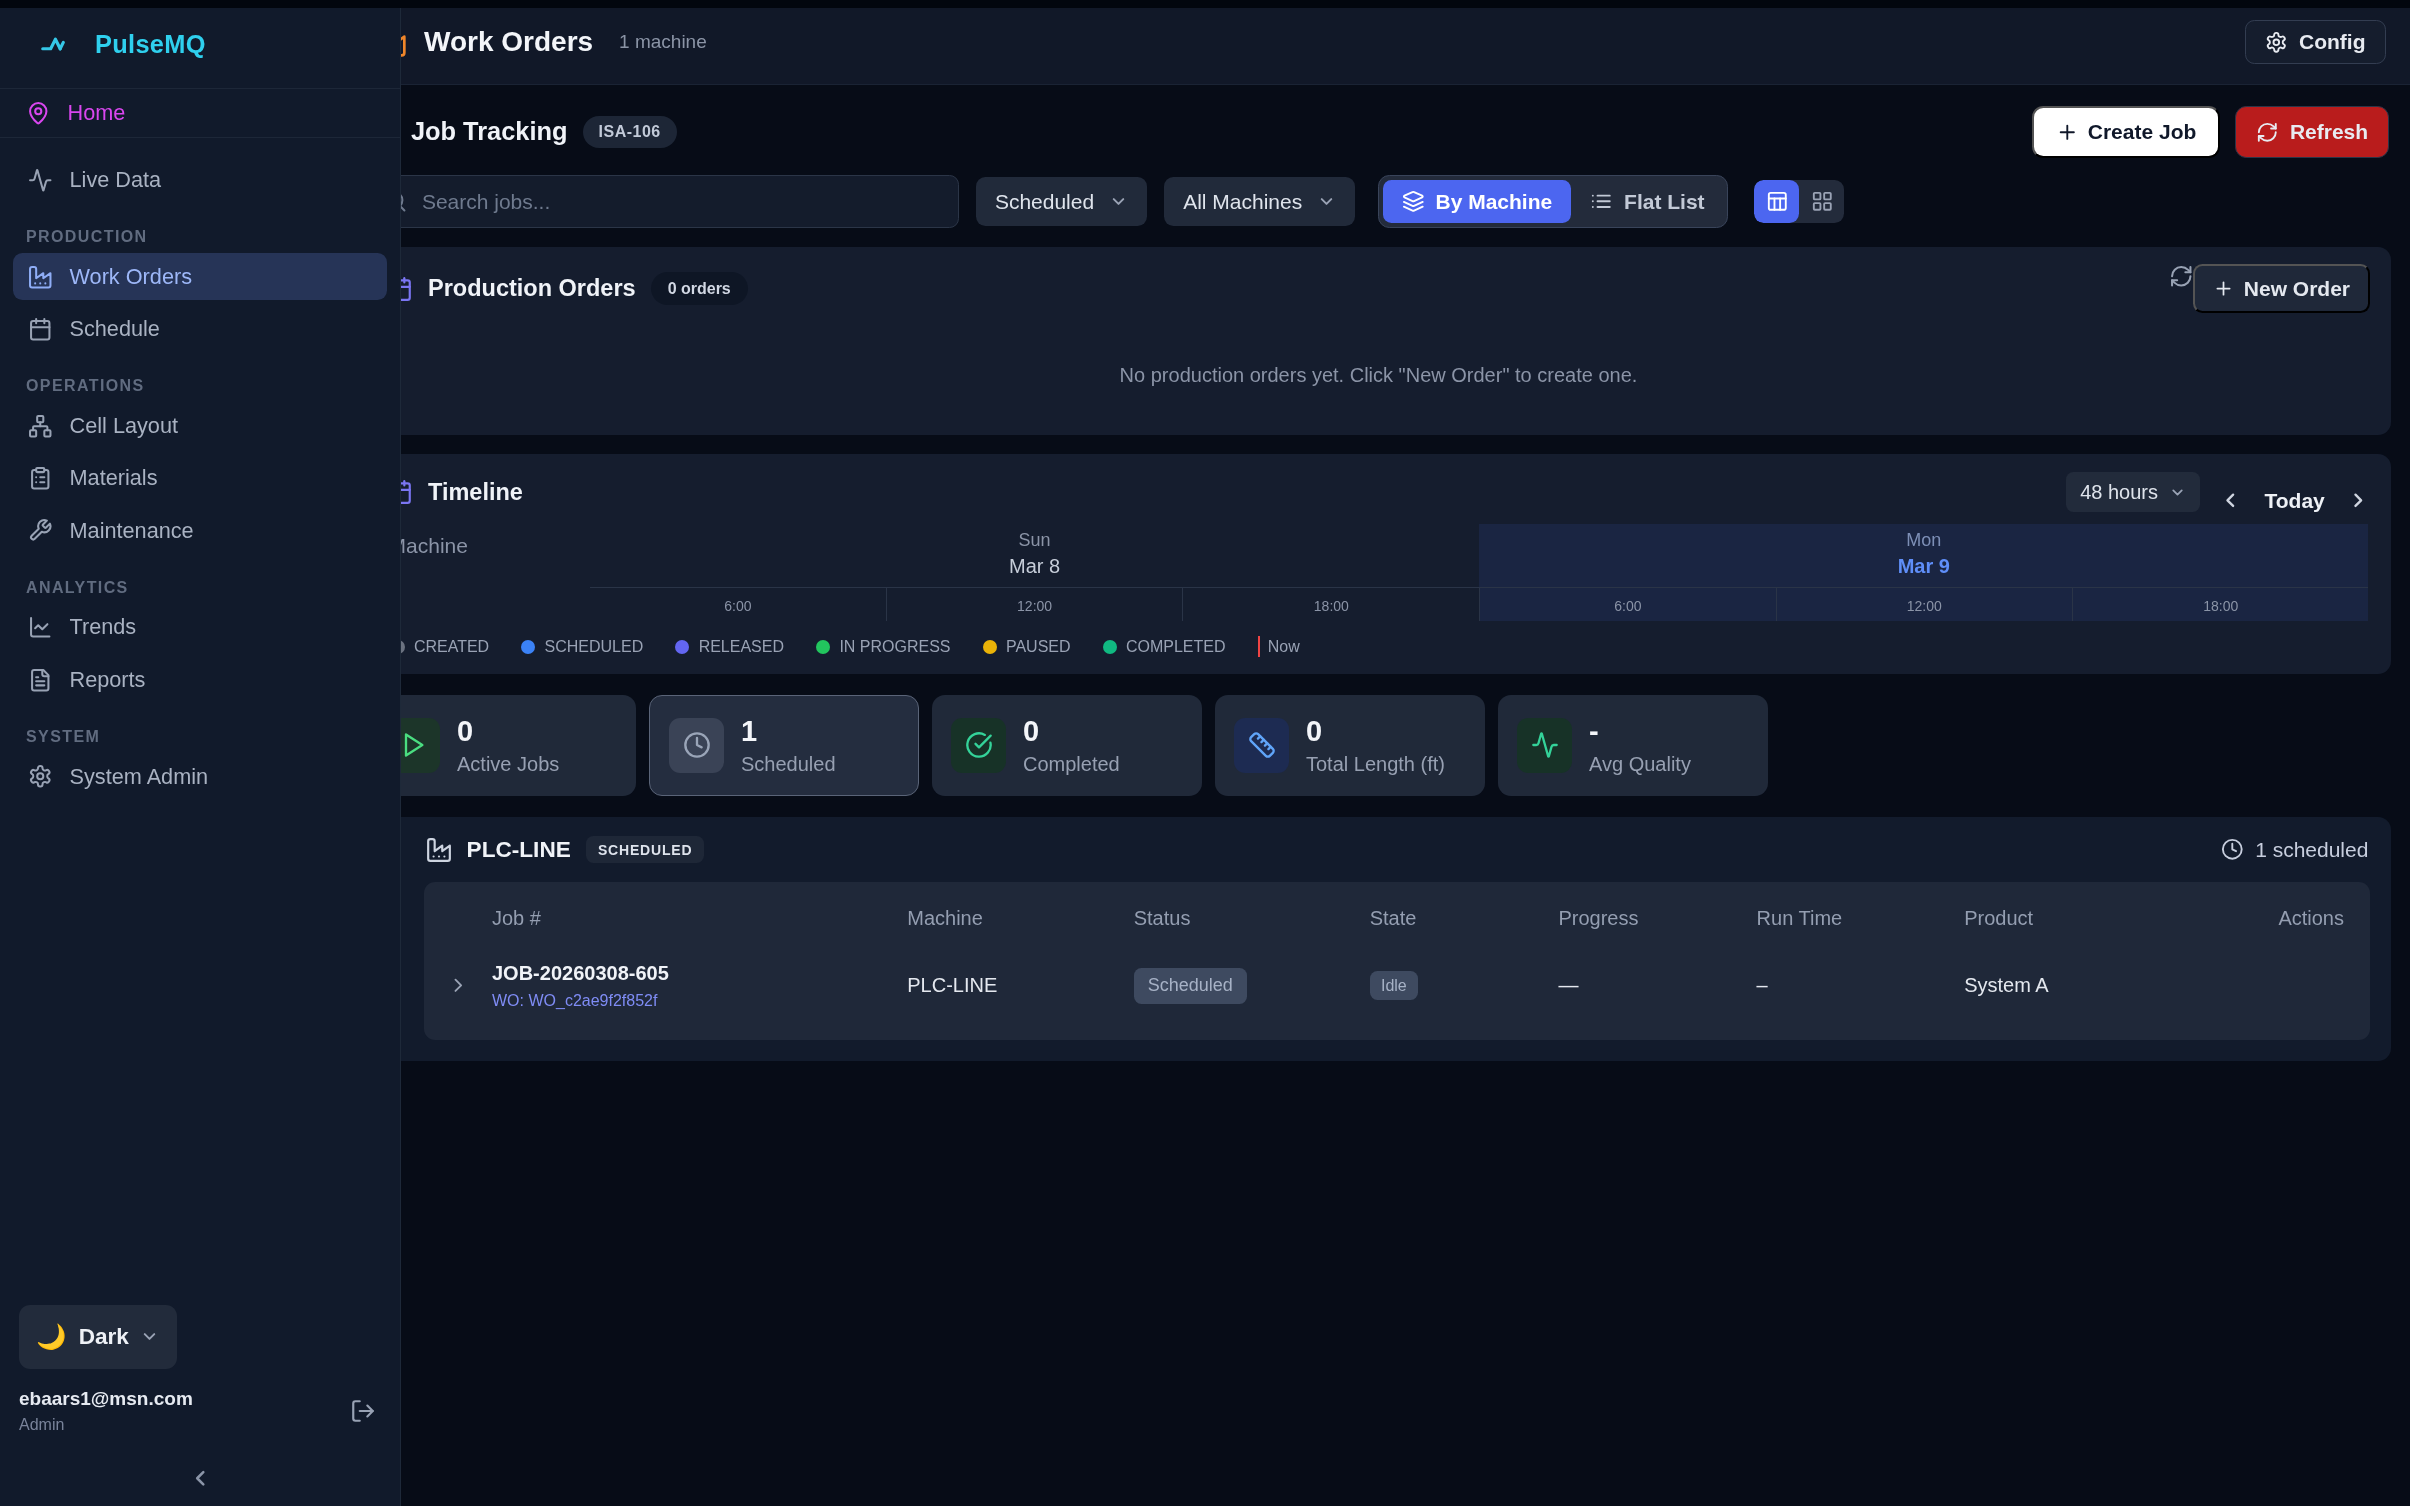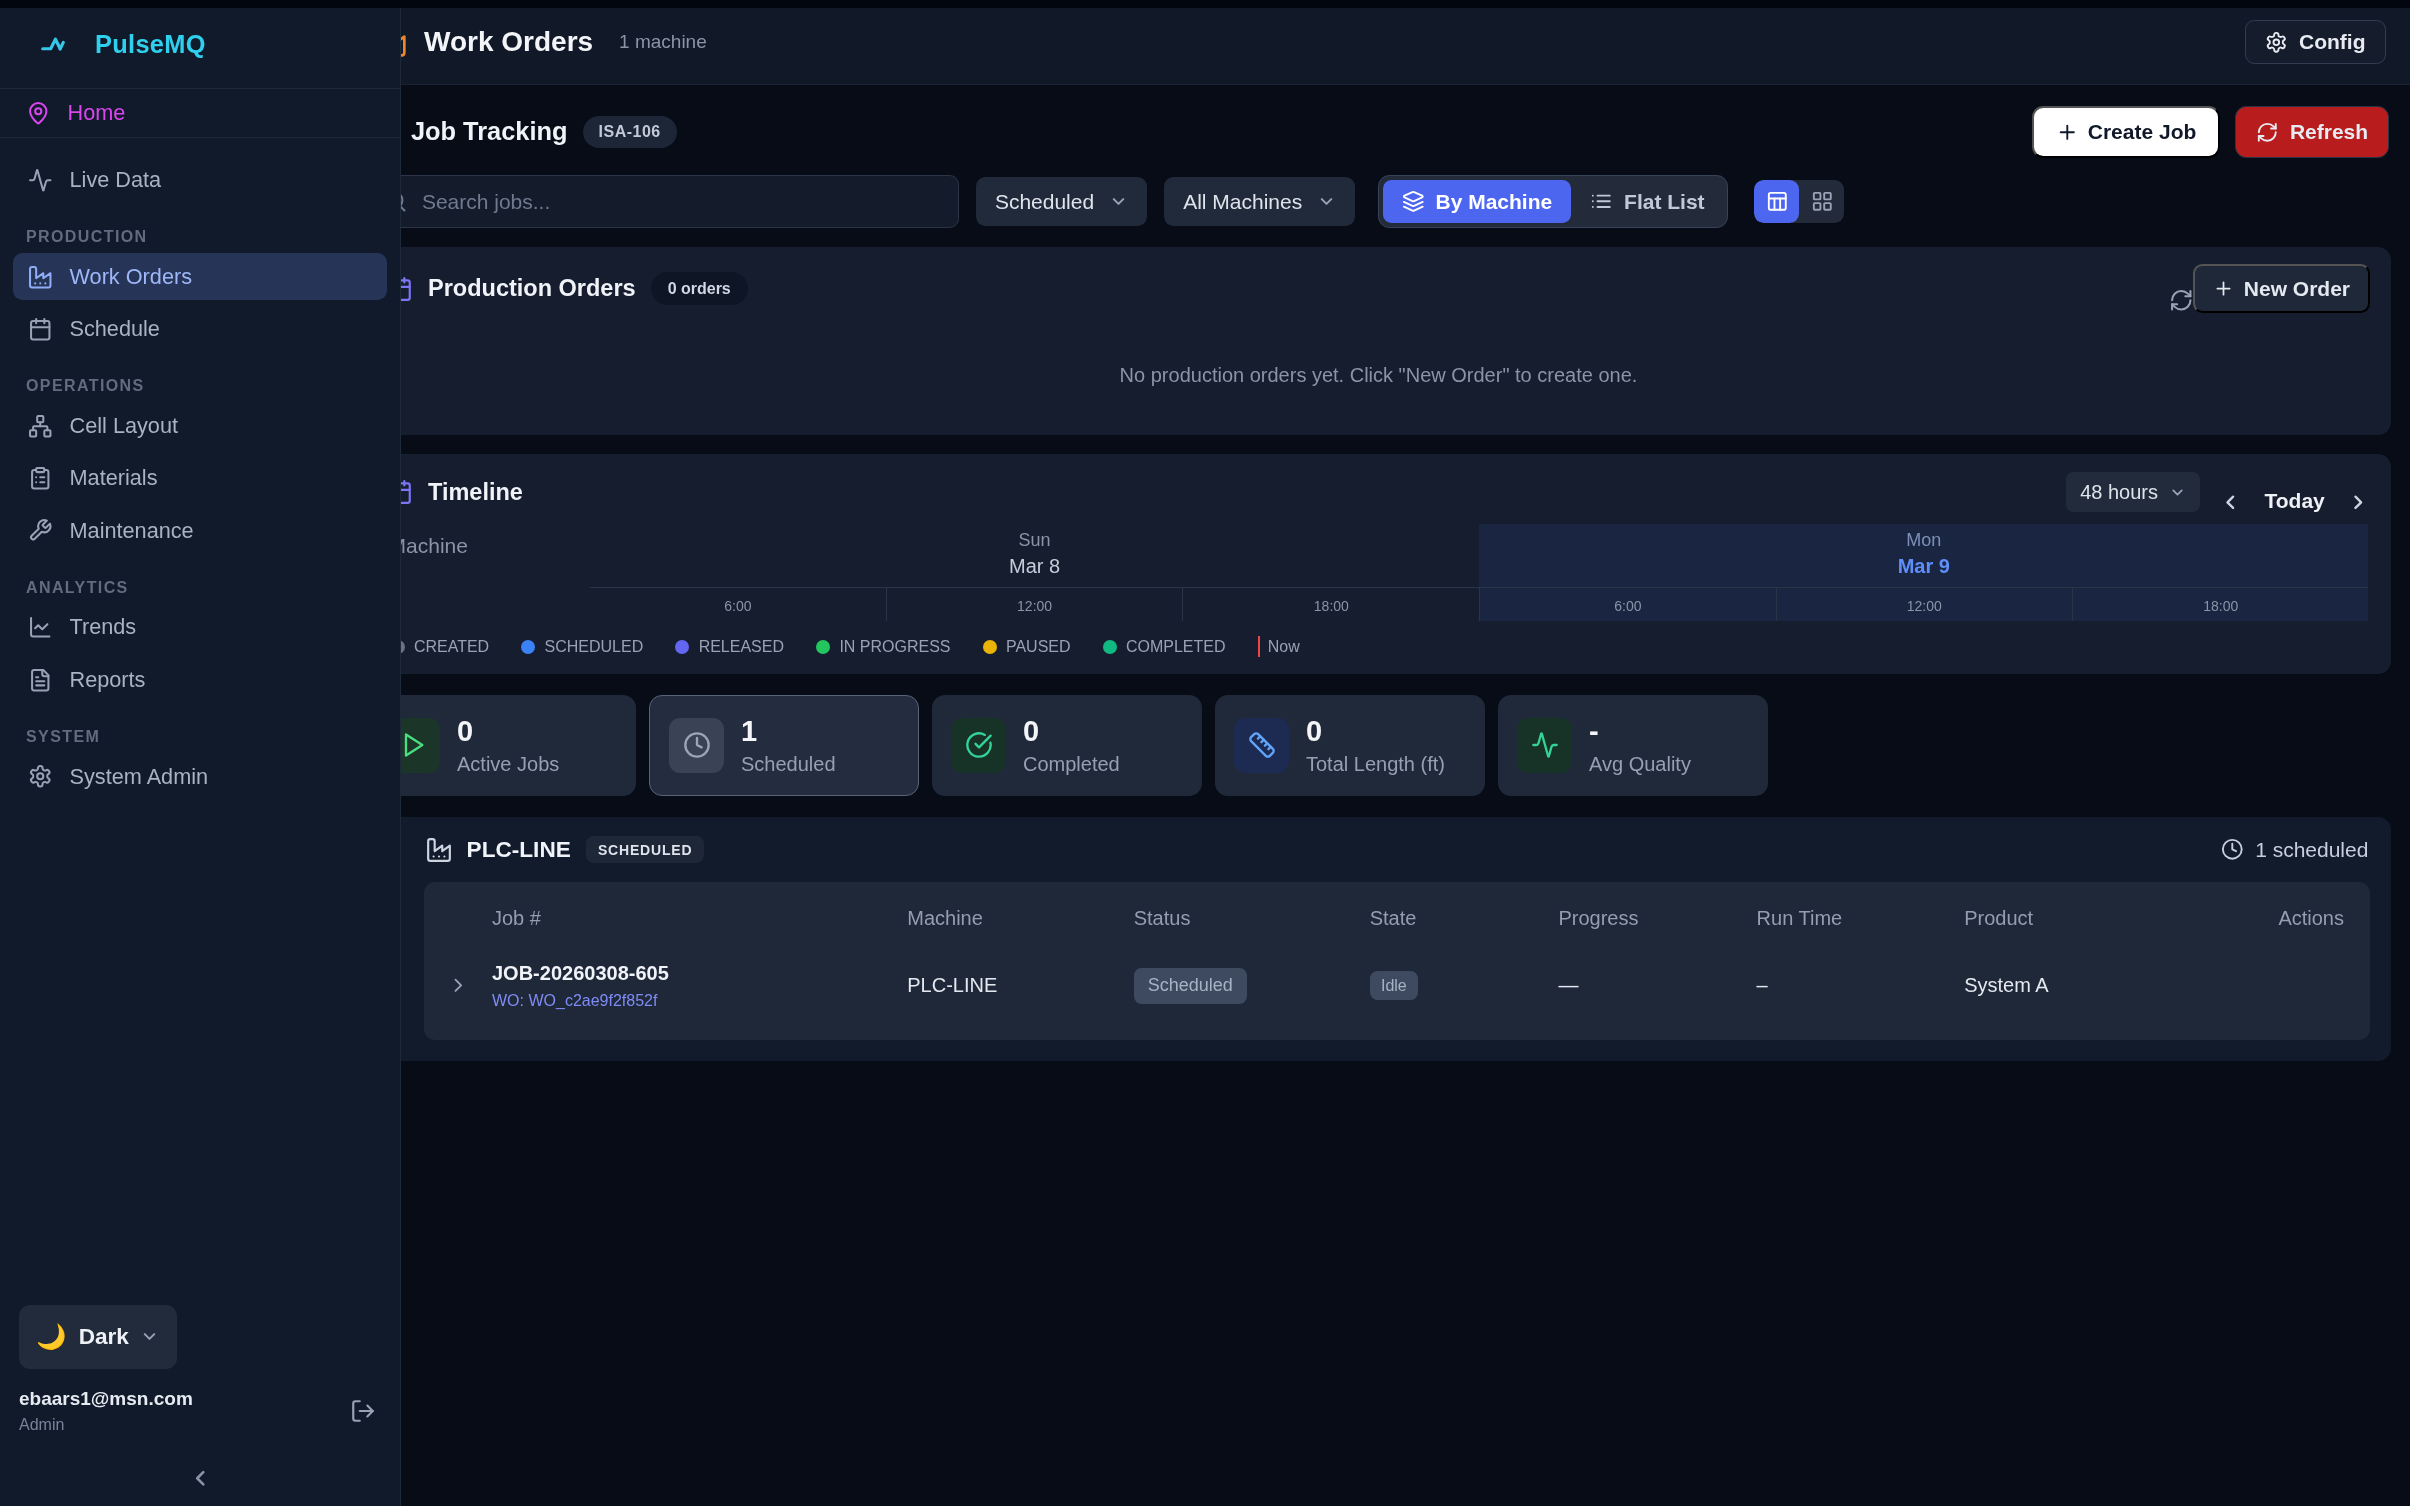--- a/index.html
+++ b/index.html
@@ -98,33 +98,33 @@
   .view-btn.active { background:#4c66f0; color:#fff; border-radius:9.4px; }
 
   
   .panel { background:#151d2e; border-radius:13px; margin-top:19px; }
   .po-panel { height:188px; }
   .panel-head { display:flex; align-items:center; justify-content:space-between; padding:17px 21px 0 21px; }
   .ph-left { display:flex; align-items:center; gap:15px; }
   .ph-icon { color:#7b76f3; display:flex; }
   .ph-title { font-size:23.5px; font-weight:bold; color:#f0f3f8; }
   .ph-badge { background:#0e1625; border-radius:941px; padding:7.5px 17px; font-size:16px; font-weight:bold; color:#d2d8e4; }
-  .ph-right { display:flex; align-items:flex-end; }
+  .ph-right { display:flex; align-items:flex-start; }
   .icon-btn { color:#98a2b4; display:flex; cursor:pointer; }
   .btn-panel {
     display:flex; align-items:center; gap:9.4px; background:#1f2839; border-radius:9.4px; padding:10.4px 18px;
     font-size:21px; color:#e4e8ef; font-weight:bold; cursor:pointer;
   }
   .po-empty { text-align:center; margin-top:51px; font-size:20px; color:#8b94a7; }
 
   
   .tl-panel { padding-bottom:13px; }
   .tl-controls { display:flex; align-items:center; gap:19px; }
   .range-btn { display:flex; align-items:center; gap:11.3px; background:#222b3b; border-radius:7.5px; padding:8.5px 14px; font-size:20px; color:#dfe4ec; cursor:pointer; }
-  .tl-nav { display:flex; align-items:flex-end; gap:22.6px;margin-top:18px; }
+  .tl-nav { display:flex; align-items:flex-start; gap:22.6px;margin-top:18px; }
   .tl-nav .nav-arrow { color:#cfd5e0; display:flex; cursor:pointer; }
   .today-label { font-size:21px; font-weight:bold; color:#eef1f6; cursor:pointer; }
   .tl-grid { display:flex; margin-top:11.3px; }
   .tl-machine-col { width:224px; padding:9.4px 0 0 22.6px; font-size:21px; color:#8b94a7; }
   .tl-days { flex:1; display:flex; margin-right:22.6px; }
   .day-half { flex:1; }
   .day-half.active { background:rgba(56,92,190,0.14); }
   .day-label { text-align:center; padding-top:5.6px; }
   .day-dow { font-size:18px; color:#8b94a7; }
   .day-date { font-size:20px; color:#c6cdd9; margin-top:3.8px; }

